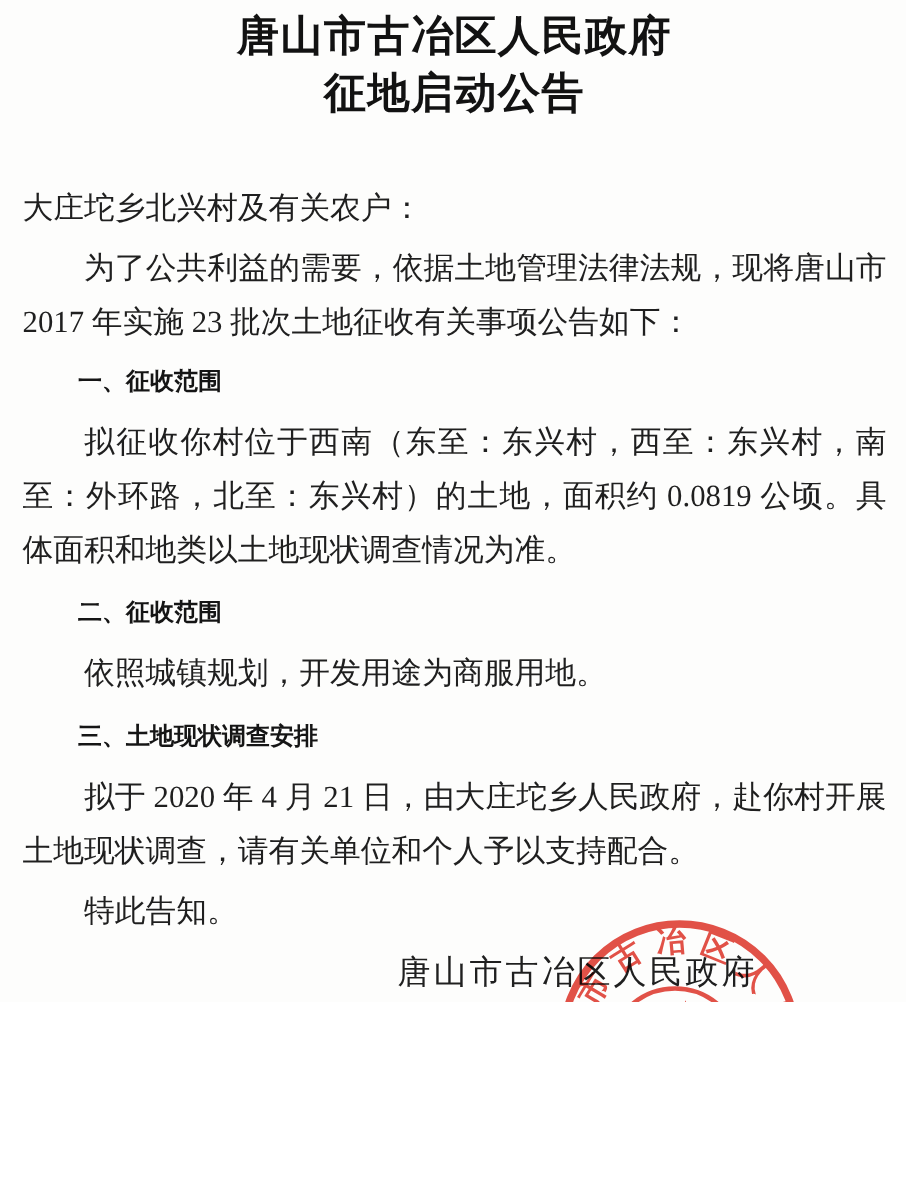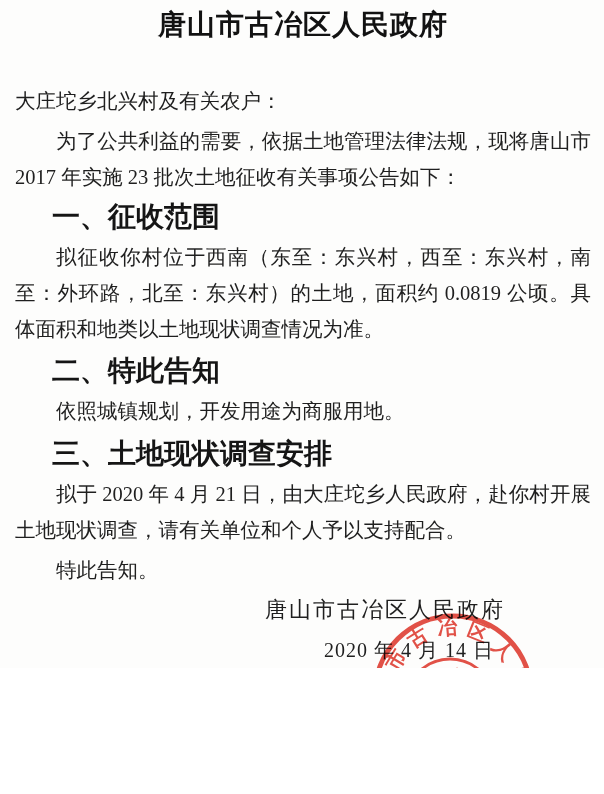--- a/index.html
+++ b/index.html
@@ -24,21 +24,21 @@
   .content{
     margin-top:39px;
     font-size:20.5px;
     line-height:36px;
     text-align:justify;
   }
   .content p{margin:4px;text-indent:41px;}
   .content p.salutation{text-indent:0;}
   .sec{
     font-family:"Liberation Sans","DejaVu Sans",sans-serif;
-    font-size:28px;
+    font-size:16px;
     line-height:36px;
     font-weight:700;
     margin:0;
     text-indent:41px;
     color:#151515;
   }
   .sec.s1{margin-top:3px;}
   .sec.s2{margin-top:6px;}
   .sec.s3{margin-top:7px;}
   .contact{margin-top:42px;}
@@ -81,30 +81,31 @@
   .seal .emblem path{stroke:var(--seal);stroke-width:2.6;fill:none;stroke-linecap:round;}
 </style>
 </head>
 <body>
 
 <div class="page">
   <div class="doc">
 
     <div class="title">
       <div>唐山市古冶区人民政府</div>
+      <div>征地启动公告</div>
     </div>
 
     <div class="content">
       <p class="salutation">大庄坨乡北兴村及有关农户：</p>
       <p>为了公共利益的需要，依据土地管理法律法规，现将唐山市 2017 年实施 23 批次土地征收有关事项公告如下：</p>
 
       <h2 class="sec s1">一、征收范围</h2>
       <p>拟征收你村位于西南（东至：东兴村，西至：东兴村，南至：外环路，北至：东兴村）的土地，面积约 0.0819 公顷。具体面积和地类以土地现状调查情况为准。</p>
 
-      <h2 class="sec s2">二、特此告知</h2>
+      <h2 class="sec s2">二、征收范围</h2>
       <p>依照城镇规划，开发用途为商服用地。</p>
 
       <h2 class="sec s3">三、土地现状调查安排</h2>
       <p>拟于 2020 年 4 月 21 日，由大庄坨乡人民政府，赴你村开展土地现状调查，请有关单位和个人予以支持配合。</p>
 
       <p class="closing">特此告知。</p>
 
 
       <p class="sig-issuer">唐山市古冶区人民政府</p>
       <p class="sig-date">2020 年 4 月 14 日</p>

